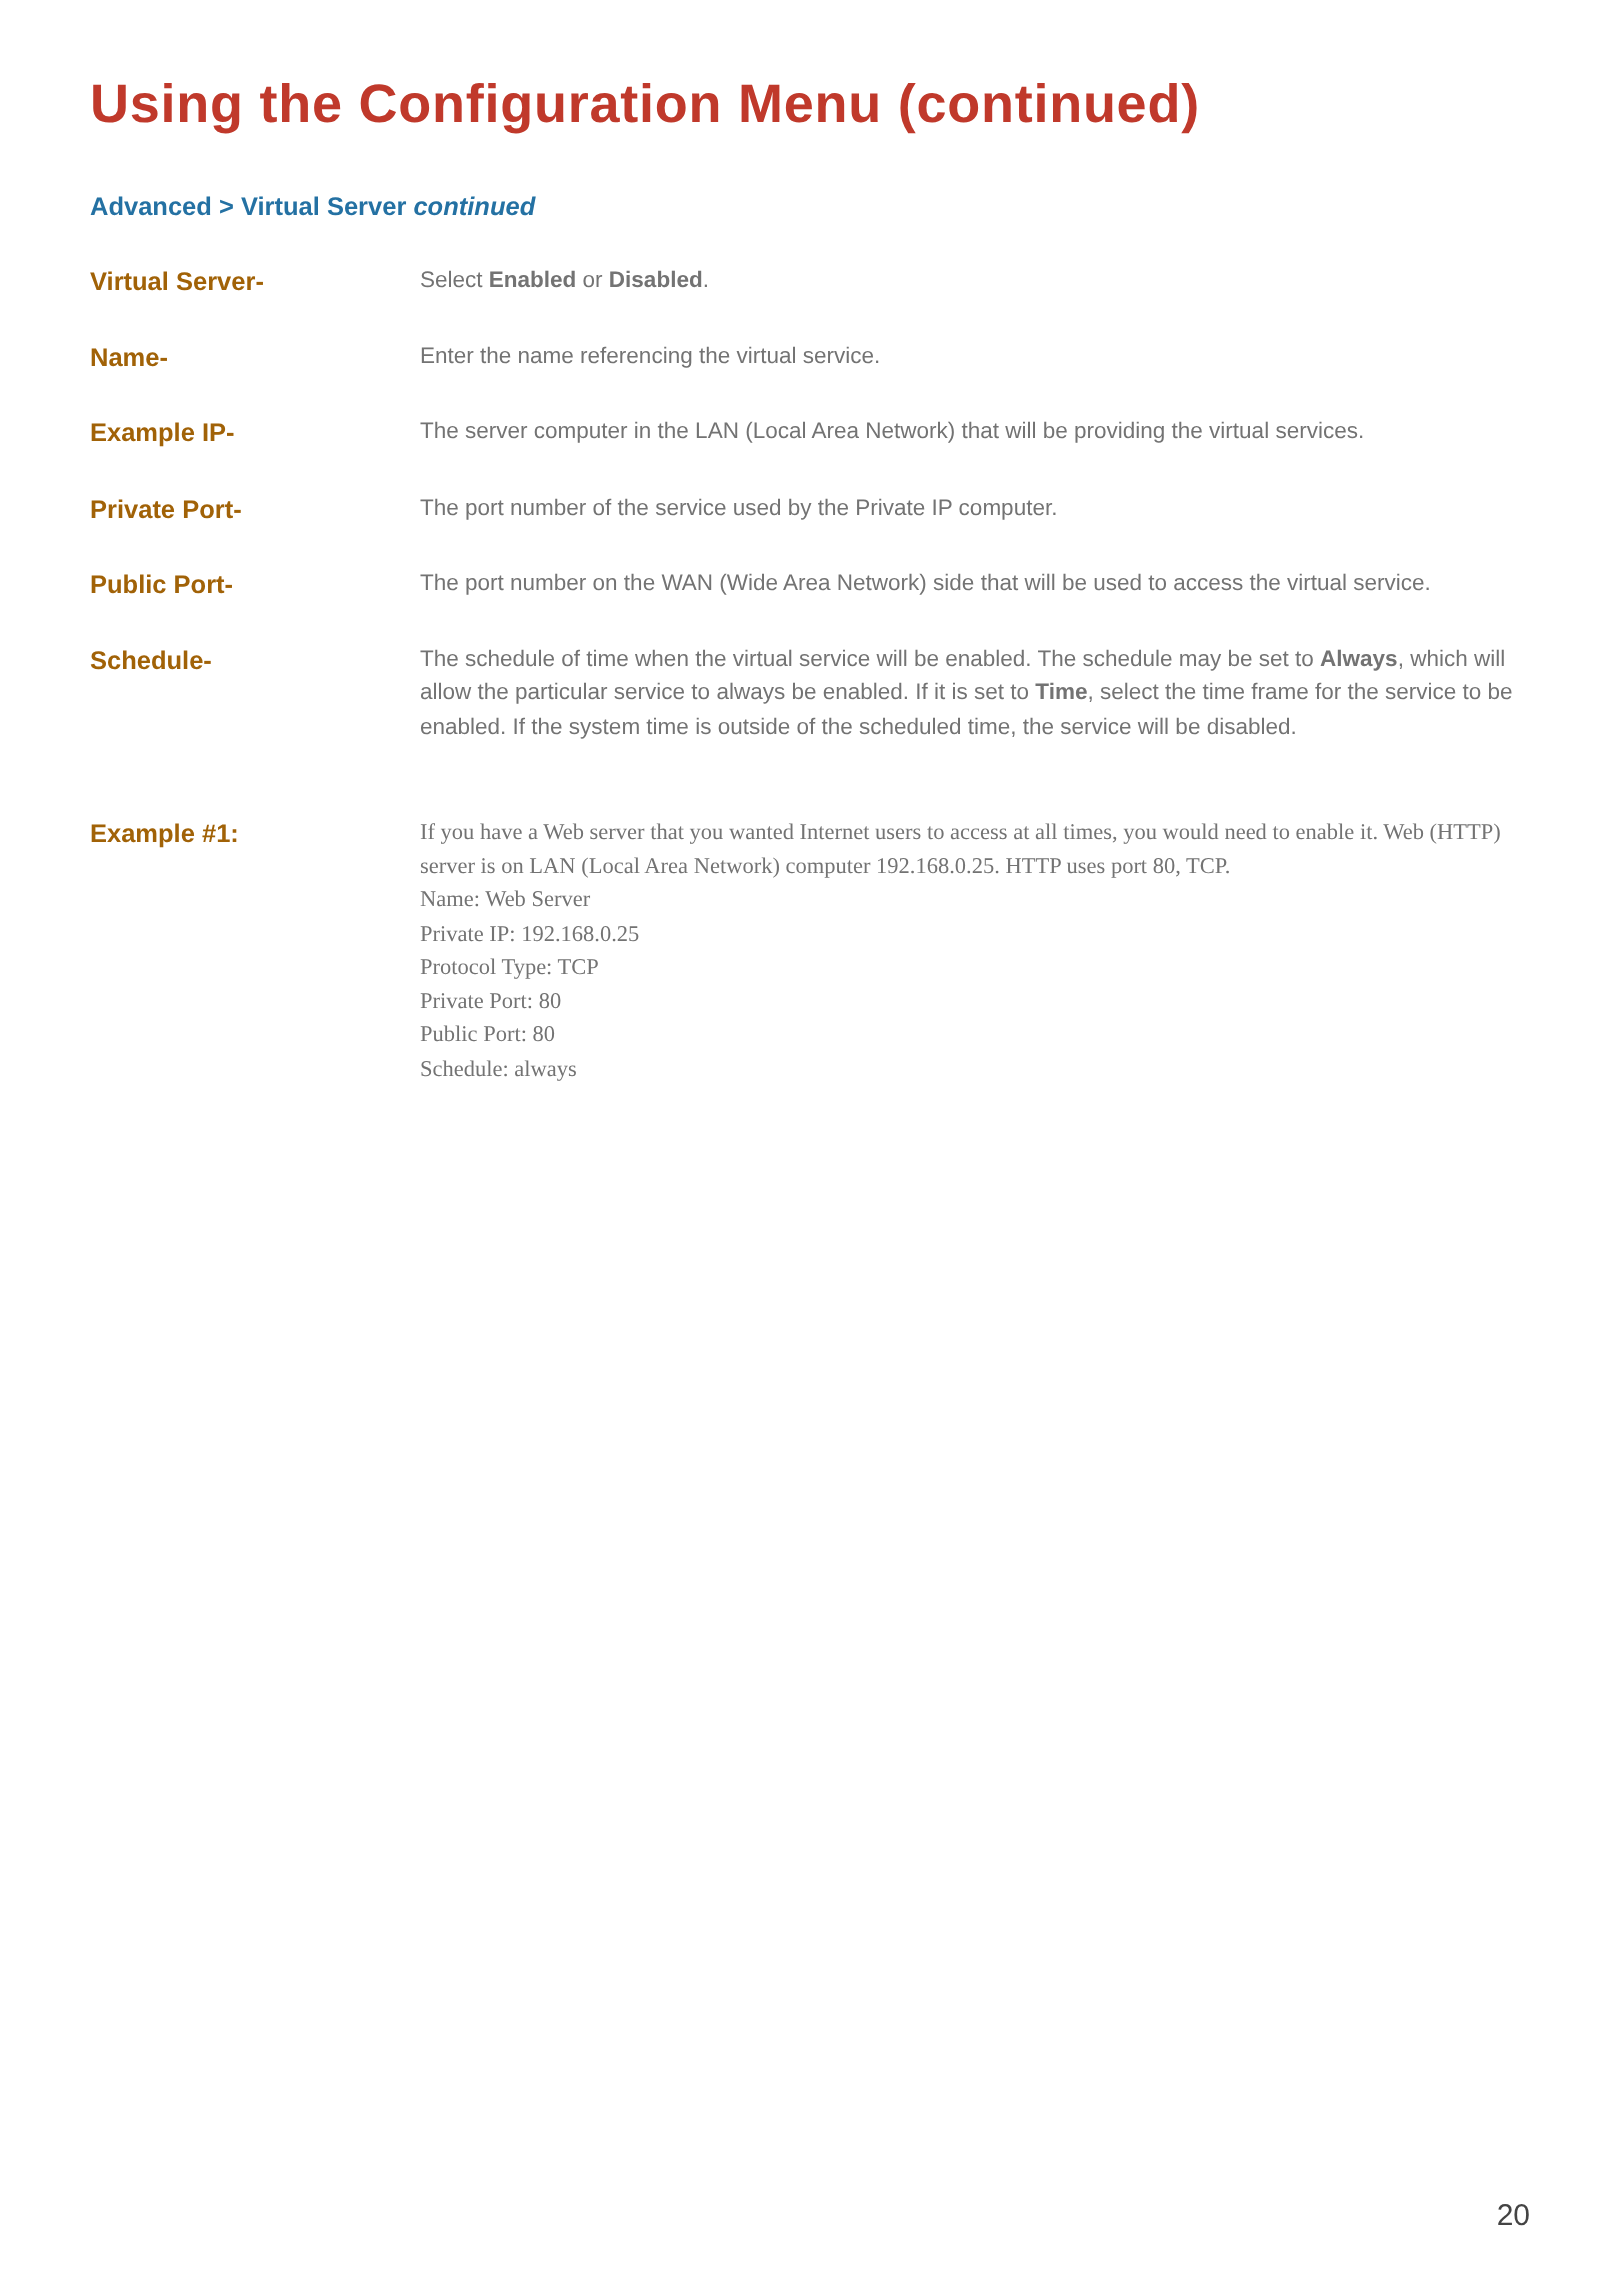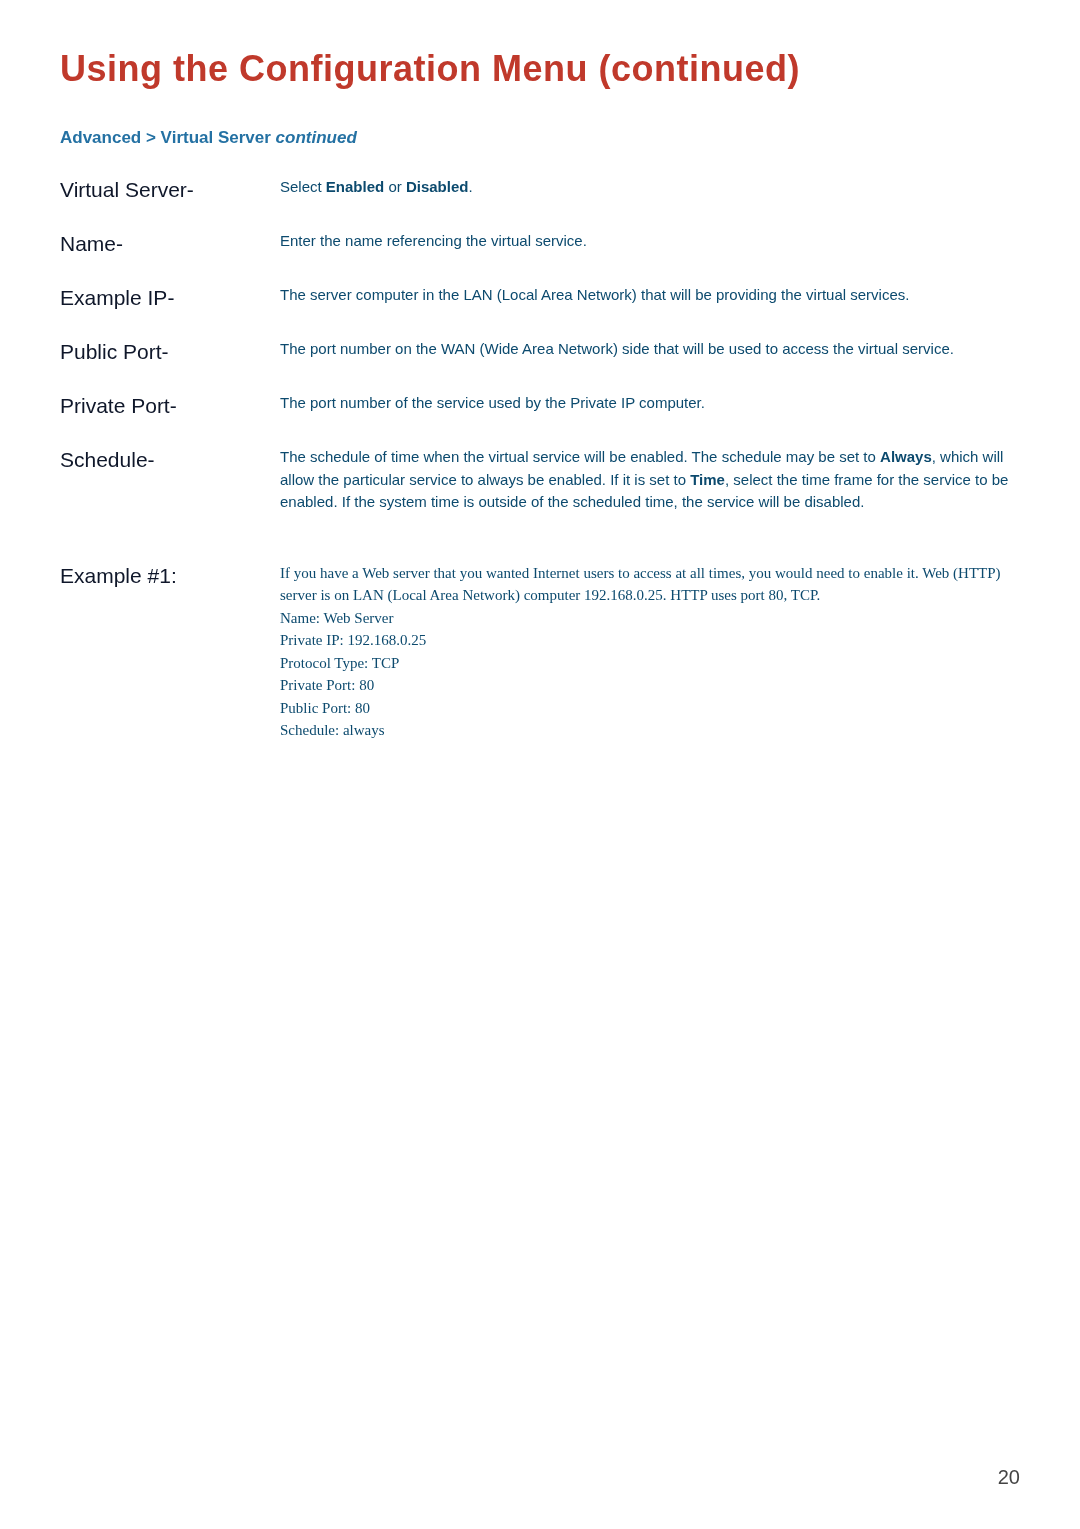--- a/index.html
+++ b/index.html
@@ -43,31 +43,31 @@
       width: 100%;
       border-collapse: collapse;
     }
 
     .definition-table tr td {
       vertical-align: top;
       padding-bottom: 28px;
     }
 
     .definition-table tr td.term {
-      color: #0f172a;
-      font-weight: normal;
-      font-size: 21px;
+      color: #a16207;
+      font-weight: bold;
+      font-size: 17px;
       width: 220px;
       padding-right: 30px;
       padding-top: 2px;
       white-space: nowrap;
     }
 
     .definition-table tr td.desc {
-      color: #0c4a6e;
+      color: #737373;
       font-size: 15px;
       line-height: 1.5;
     }
 
     .definition-table tr td.desc b {
       font-weight: bold;
     }
 
     .example-row td.term {
       padding-top: 2px;
@@ -103,26 +103,26 @@
       </tr>
       <tr>
         <td class="term">Name-</td>
         <td class="desc">Enter the name referencing the virtual service.</td>
       </tr>
       <tr>
         <td class="term">Example IP-</td>
         <td class="desc">The server computer in the LAN (Local Area Network) that will be providing the virtual services.</td>
       </tr>
       <tr>
+        <td class="term">Private Port-</td>
+        <td class="desc">The port number of the service used by the Private IP computer.</td>
+      </tr>
+      <tr>
         <td class="term">Public Port-</td>
         <td class="desc">The port number on the WAN (Wide Area Network) side that will be used to access the virtual service.</td>
-      </tr>
-      <tr>
-        <td class="term">Private Port-</td>
-        <td class="desc">The port number of the service used by the Private IP computer.</td>
       </tr>
       <tr>
         <td class="term">Schedule-</td>
         <td class="desc">The schedule of time when the virtual service will be enabled. The schedule may be set to <b>Always</b>, which will allow the particular service to always be enabled. If it is set to <b>Time</b>, select the time frame for the service to be enabled. If the system time is outside of the scheduled time, the service will be disabled.</td>
       </tr>
       <tr>
         <td colspan="2" style="padding-bottom: 20px;"></td>
       </tr>
       <tr class="example-row">
         <td class="term">Example #1:</td>

